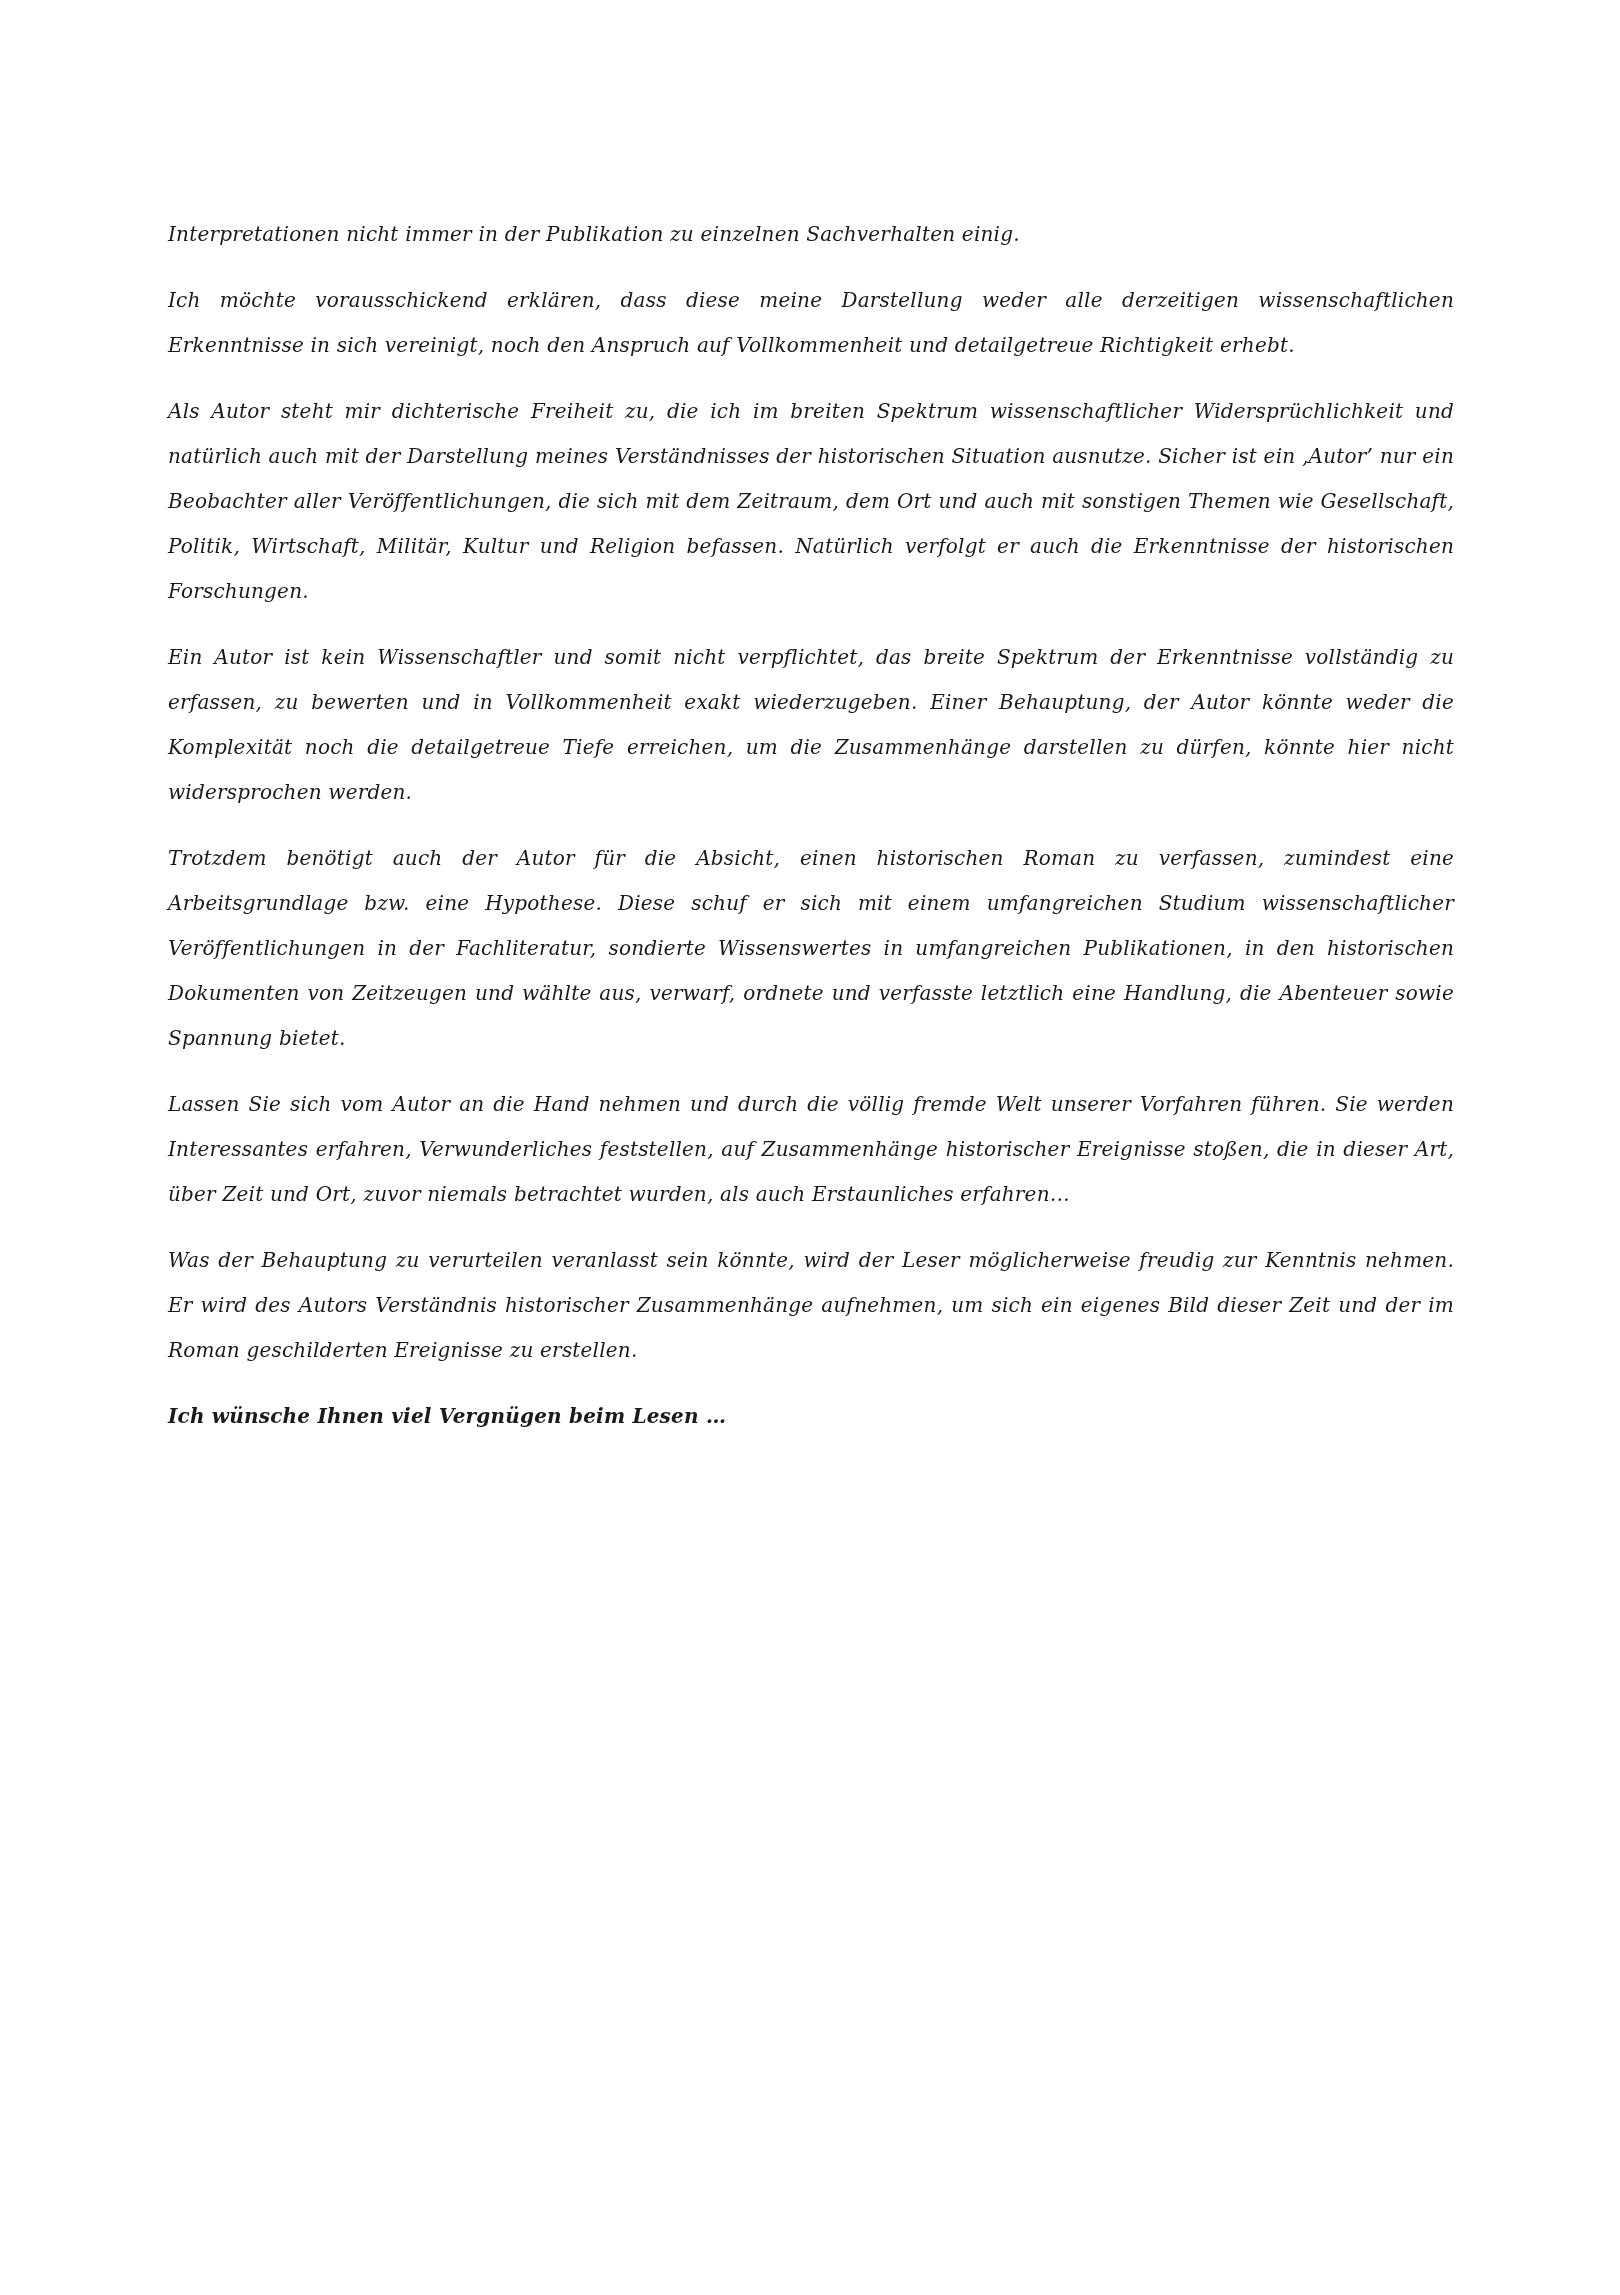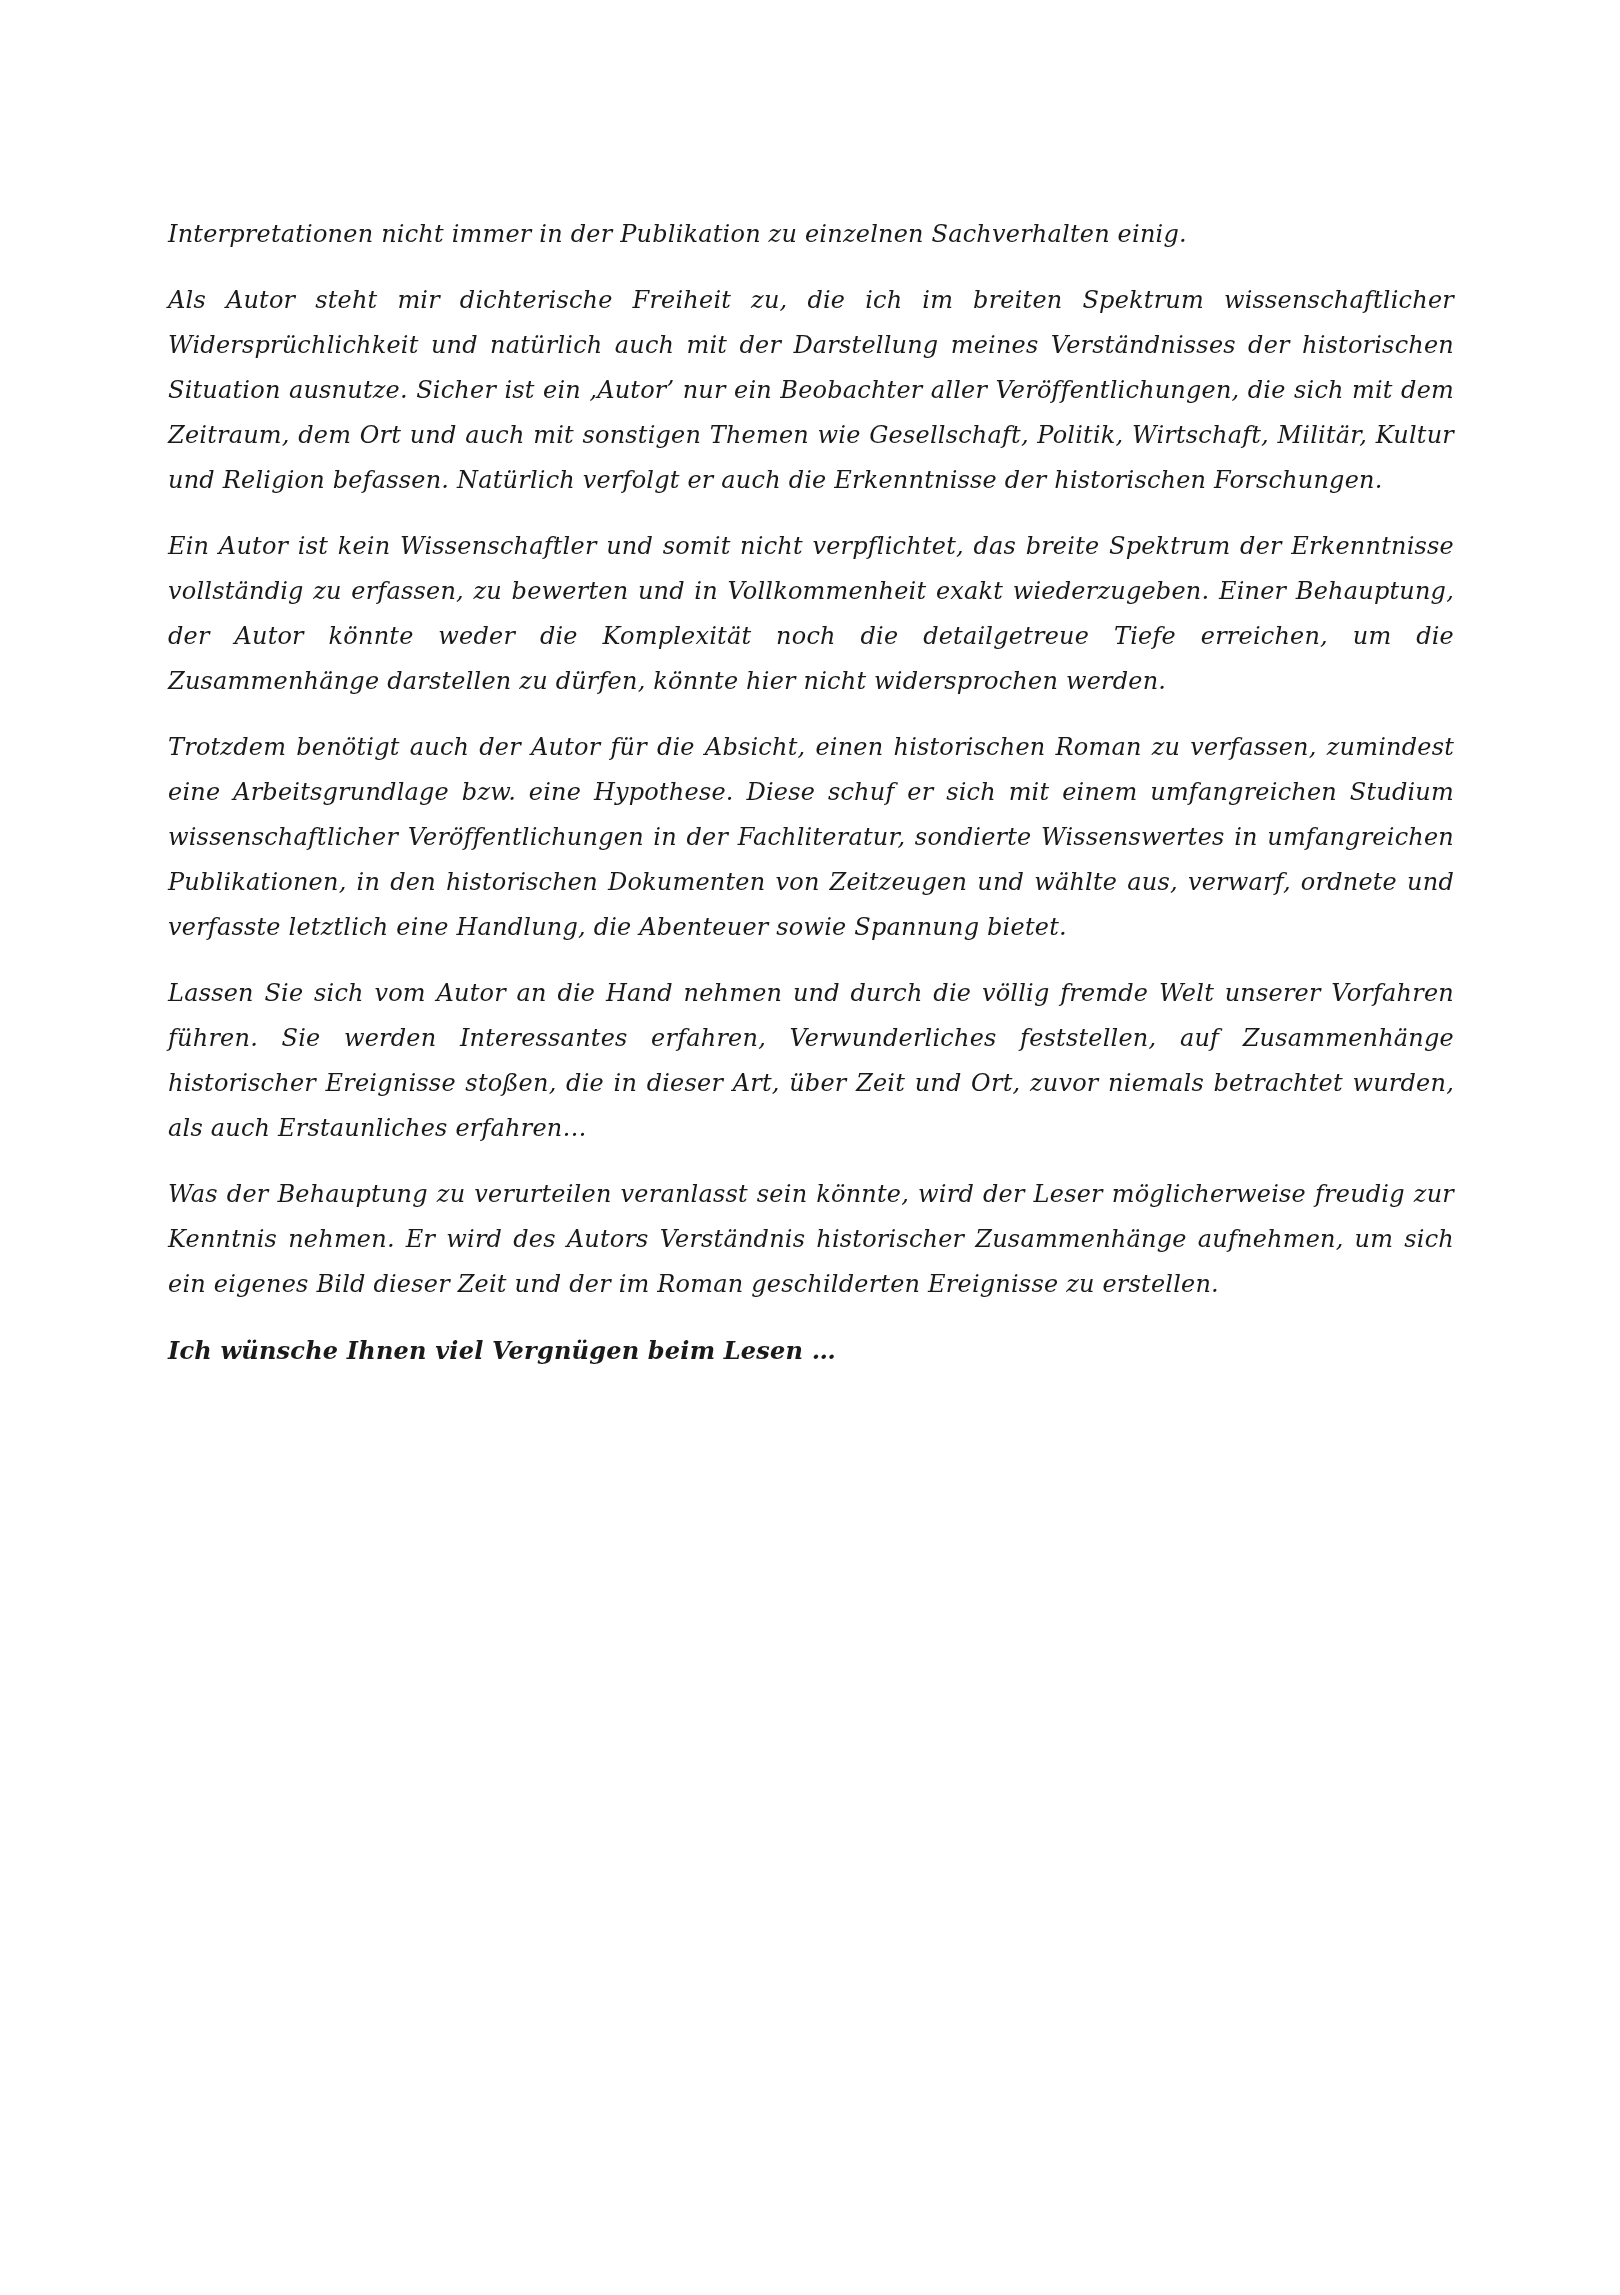--- a/index.html
+++ b/index.html
@@ -22,41 +22,42 @@
     background: #ffffff;
   }
   .content {
     position: absolute;
     left: 168px;
     top: 212px;
     width: 1286px;
   }
   .content p {
     margin: 0 0 21px 0;
-    font-size: 24px;
+    font-size: 20px;
     line-height: 45px;
     font-style: italic;
     font-weight: normal;
     color: #1a1a1a;
     text-align: justify;
     text-justify: inter-word;
     letter-spacing: 0.2px;
   }
   .content p.closing {
     font-weight: bold;
     text-align: left;
     margin-top: 19px;
   }
 </style>
 </head>
 <body>
 
 <div class="page">
   <div class="content">
     <p>Interpretationen nicht immer in der Publikation zu einzelnen Sachverhalten einig.</p>
+    <p>Ich möchte vorausschickend erklären, dass diese meine Darstellung weder alle derzeitigen wissenschaftlichen Erkenntnisse in sich vereinigt, noch den Anspruch auf Vollkommenheit und detailgetreue Richtigkeit erhebt.</p>
     <p>Als Autor steht mir dichterische Freiheit zu, die ich im breiten Spektrum wissenschaftlicher Widersprüchlichkeit und natürlich auch mit der Darstellung meines Verständnisses der historischen Situation ausnutze. Sicher ist ein ‚Autor’ nur ein Beobachter aller Veröffentlichungen, die sich mit dem Zeitraum, dem Ort und auch mit sonstigen Themen wie Gesellschaft, Politik, Wirtschaft, Militär, Kultur und Religion befassen. Natürlich verfolgt er auch die Erkenntnisse der historischen Forschungen.</p>
     <p>Ein Autor ist kein Wissenschaftler und somit nicht verpflichtet, das breite Spektrum der Erkenntnisse vollständig zu erfassen, zu bewerten und in Vollkommenheit exakt wiederzugeben. Einer Behauptung, der Autor könnte weder die Komplexität noch die detailgetreue Tiefe erreichen, um die Zusammenhänge darstellen zu dürfen, könnte hier nicht widersprochen werden.</p>
     <p>Trotzdem benötigt auch der Autor für die Absicht, einen historischen Roman zu verfassen, zumindest eine Arbeitsgrundlage bzw. eine Hypothese. Diese schuf er sich mit einem umfangreichen Studium wissenschaftlicher Veröffentlichungen in der Fachliteratur, sondierte Wissenswertes in umfangreichen Publikationen, in den historischen Dokumenten von Zeitzeugen und wählte aus, verwarf, ordnete und verfasste letztlich eine Handlung, die Abenteuer sowie Spannung bietet.</p>
     <p>Lassen Sie sich vom Autor an die Hand nehmen und durch die völlig fremde Welt unserer Vorfahren führen. Sie werden Interessantes erfahren, Verwunderliches feststellen, auf Zusammenhänge historischer Ereignisse stoßen, die in dieser Art, über Zeit und Ort, zuvor niemals betrachtet wurden, als auch Erstaunliches erfahren…</p>
     <p>Was der Behauptung zu verurteilen veranlasst sein könnte, wird der Leser möglicherweise freudig zur Kenntnis nehmen. Er wird des Autors Verständnis historischer Zusammenhänge aufnehmen, um sich ein eigenes Bild dieser Zeit und der im Roman geschilderten Ereignisse zu erstellen.</p>
     <p class="closing">Ich wünsche Ihnen viel Vergnügen beim Lesen …</p>
   </div>
 </div>
 
 

